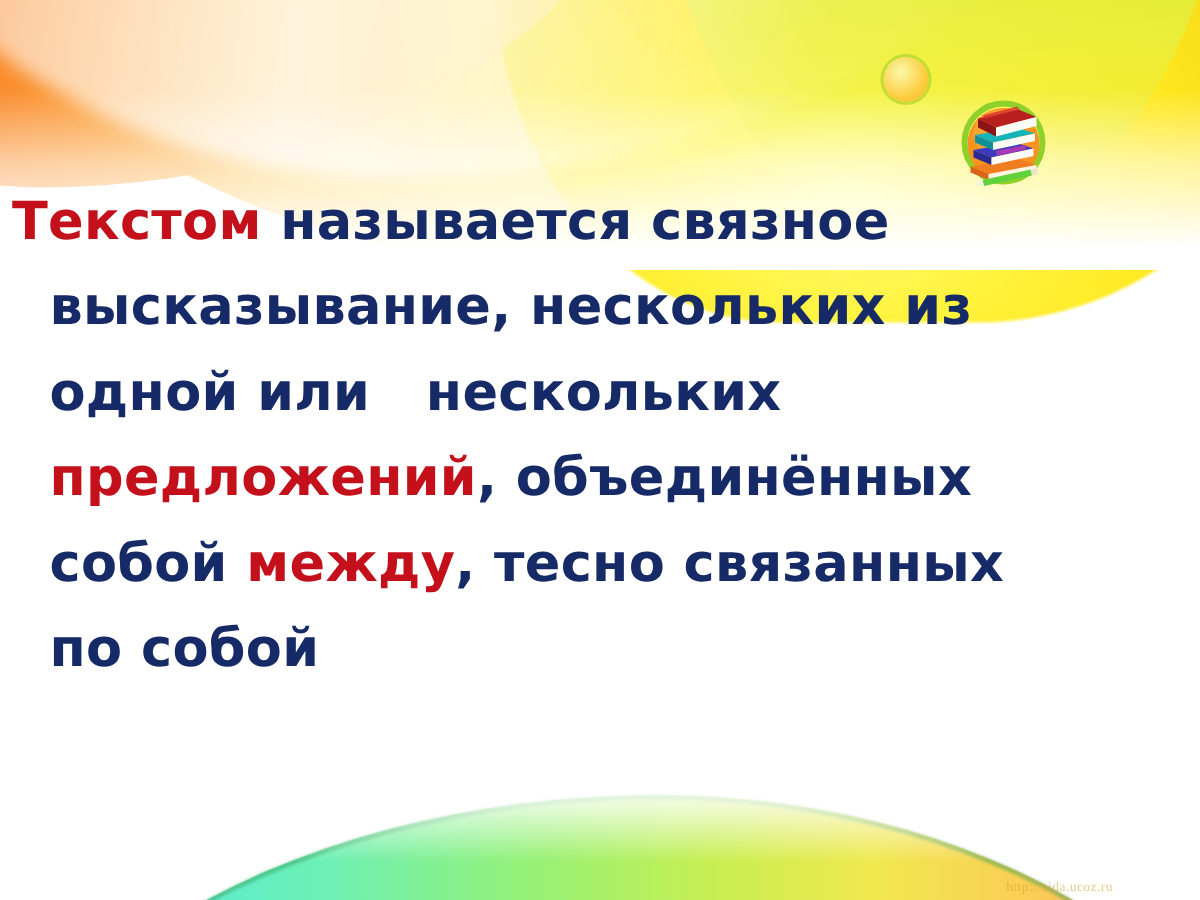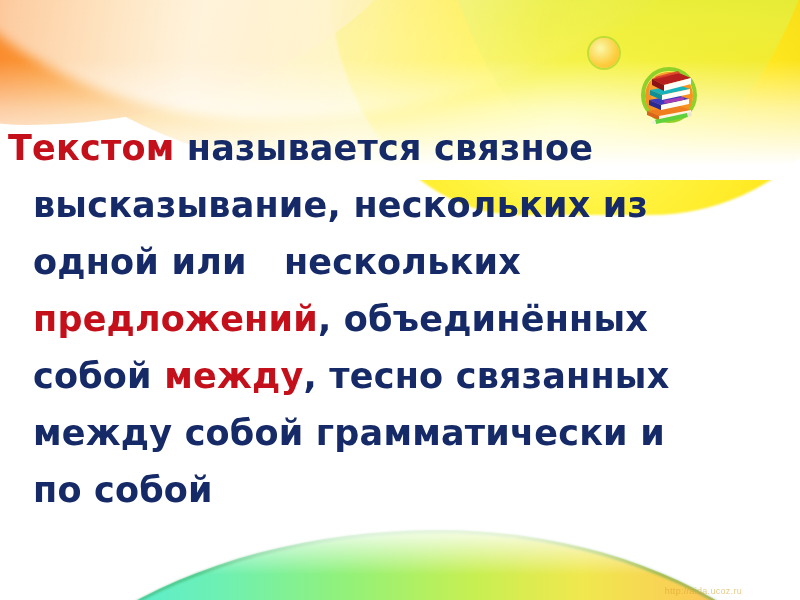--- a/index.html
+++ b/index.html
@@ -156,21 +156,21 @@
     background: linear-gradient(180deg, #ffffff 0%, rgba(255,255,255,.75) 30%, rgba(255,255,255,0) 72%);
   }
 
   .watermark {
     position: absolute;
     right: 58px;
     bottom: 4px;
     font-size: 9px;
     letter-spacing: .3px;
     color: rgba(214,160,40,.55);
-    font-family: Liberation Sans, sans-serif;
+    font-family: Liberation Serif, serif;
   }
 
   
   .books-icon {
     position: absolute;
     left: 633px;
     top: 58px;
     width: 72px;
     height: 76px;
   }
@@ -257,18 +257,17 @@
       </g>
     </svg>
   </div>
 
   <div class="headline">
       <span class="ln"><span class="hl">Текстом </span><span>называется связное</span></span>
       <span class="ln indent"><span>высказывание, нескольких из</span></span>
       <span class="ln indent"><span>одной или   нескольких</span></span>
       <span class="ln indent"><span class="hl">предложений</span><span>, объединённых</span></span>
       <span class="ln indent"><span>собой </span><span class="hl">между</span><span>, тесно связанных</span></span>
-      <span class="ln indent"><span>между собой грамматически и</span></span>
       <span class="ln indent"><span>по собой</span></span>
     </div>
 
   <div class="watermark">http://aida.ucoz.ru</div>
 </div>
 
 </body></html>

